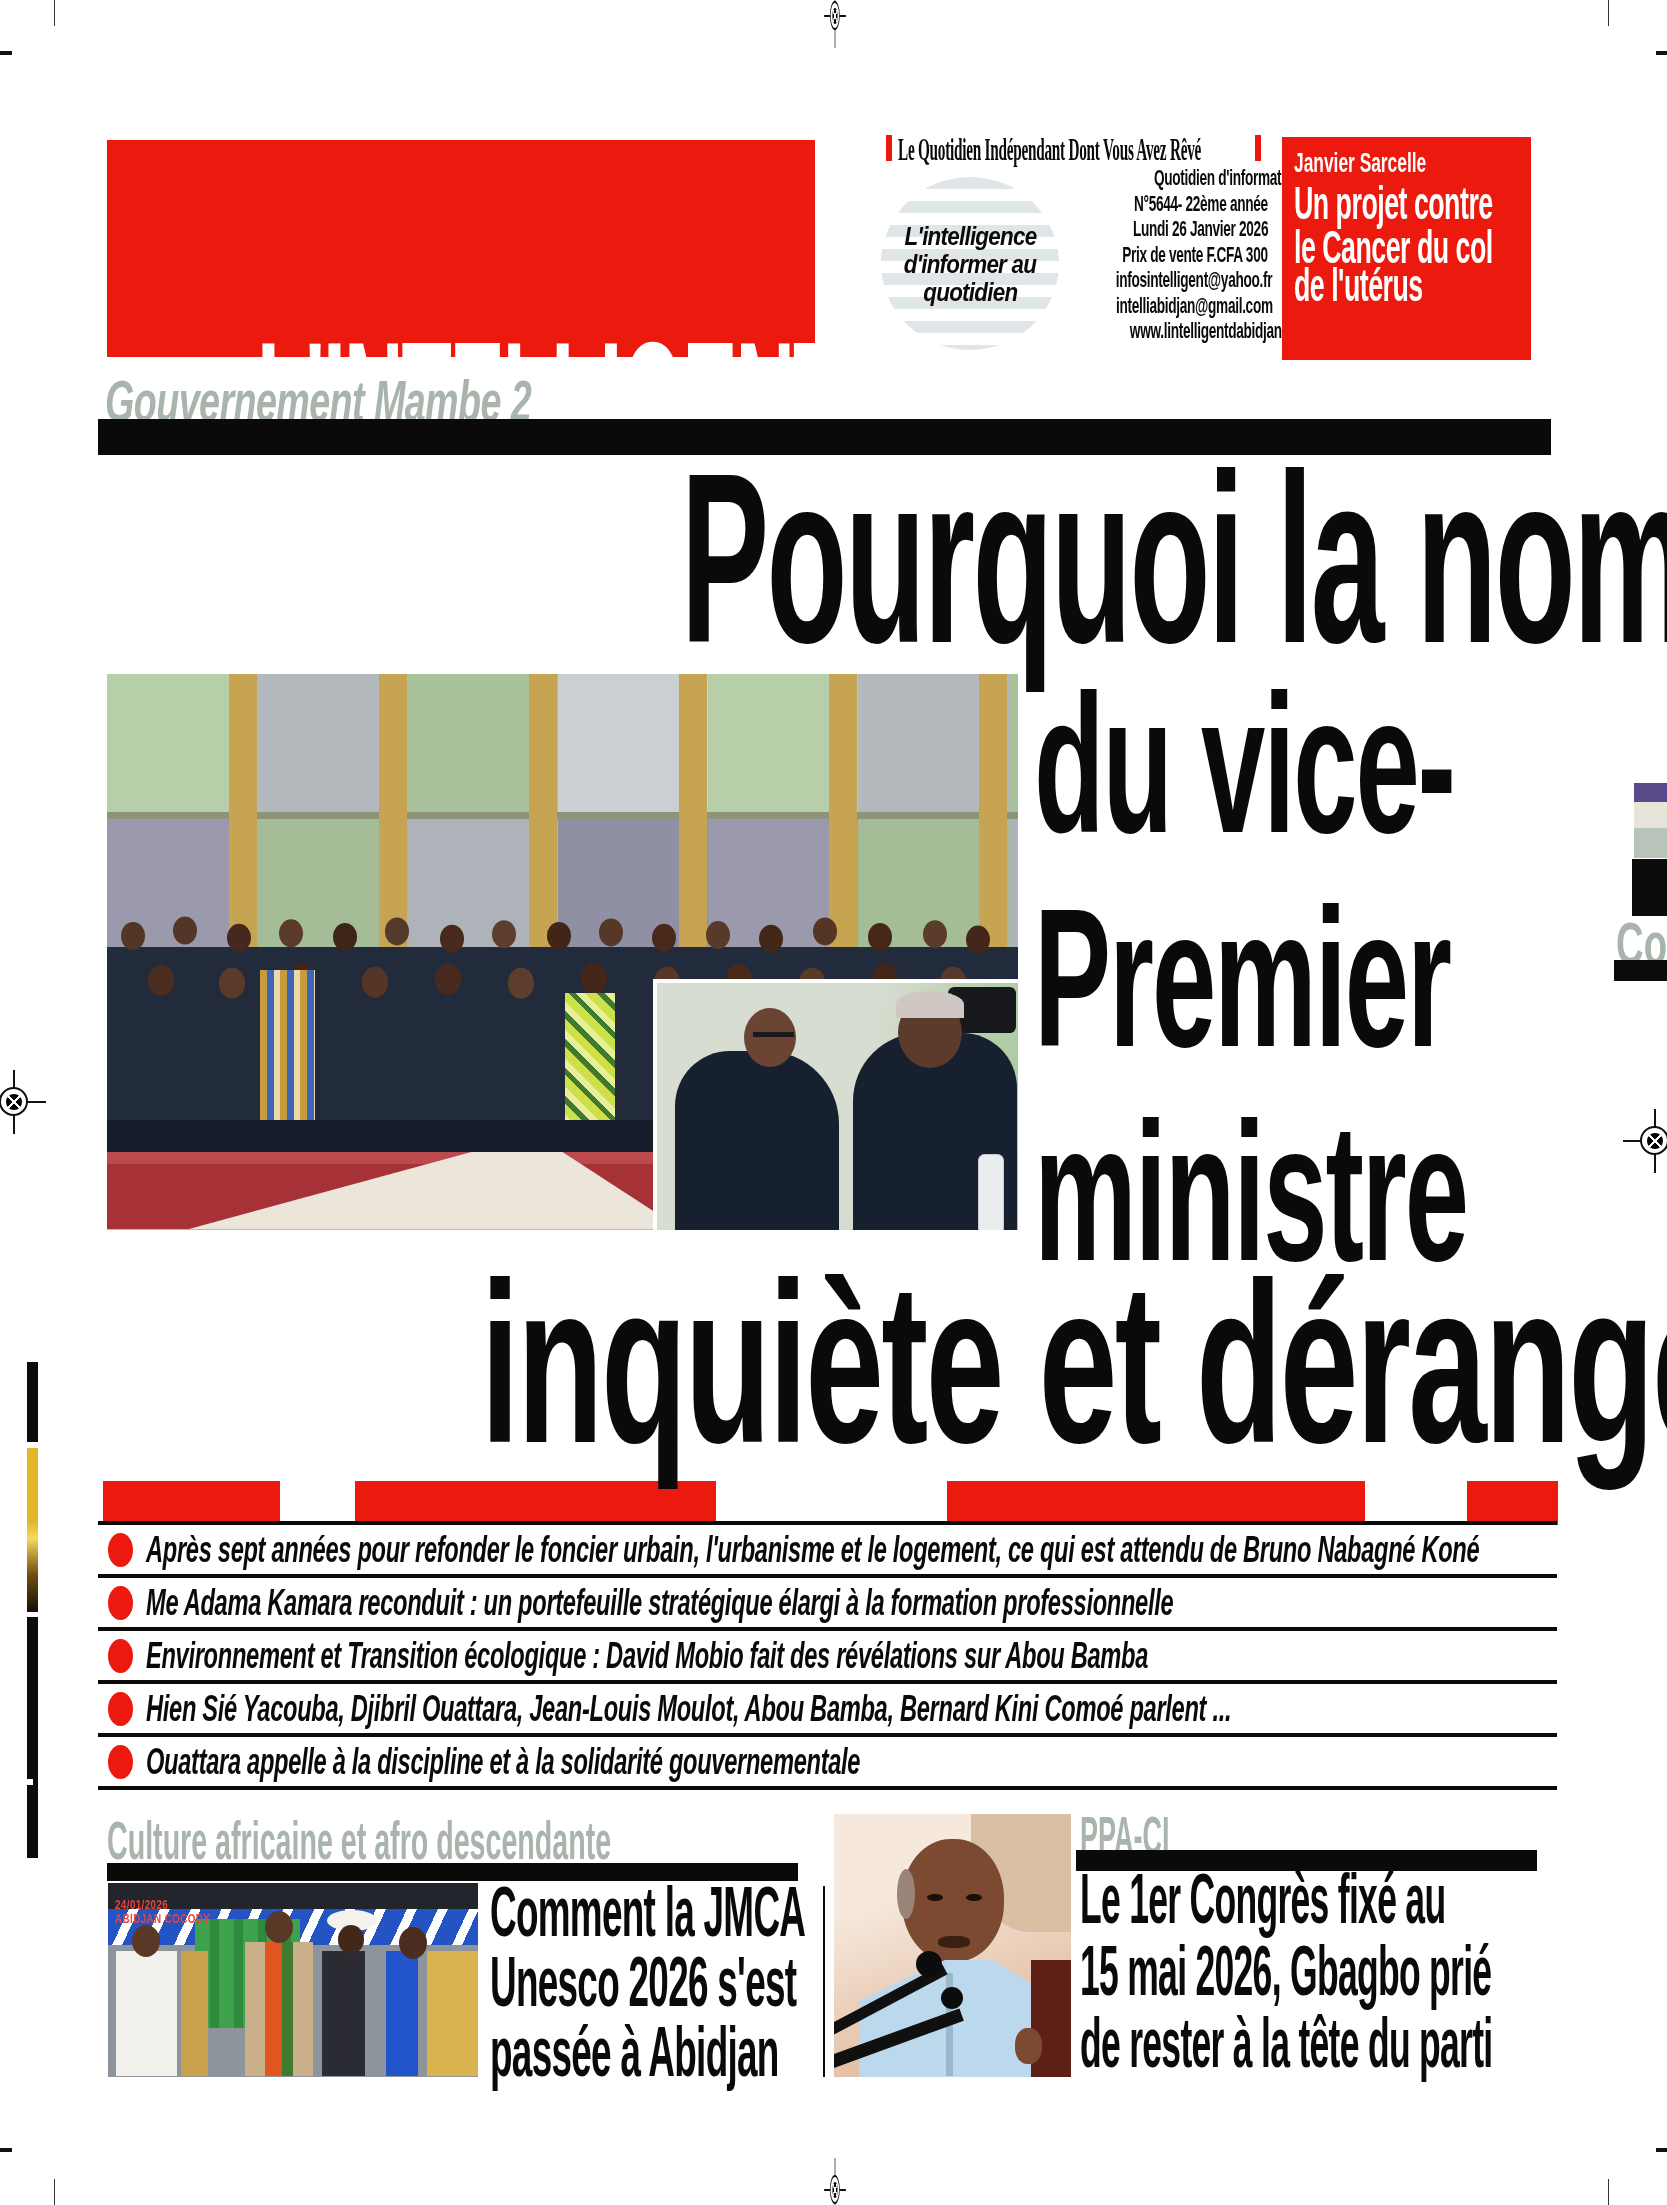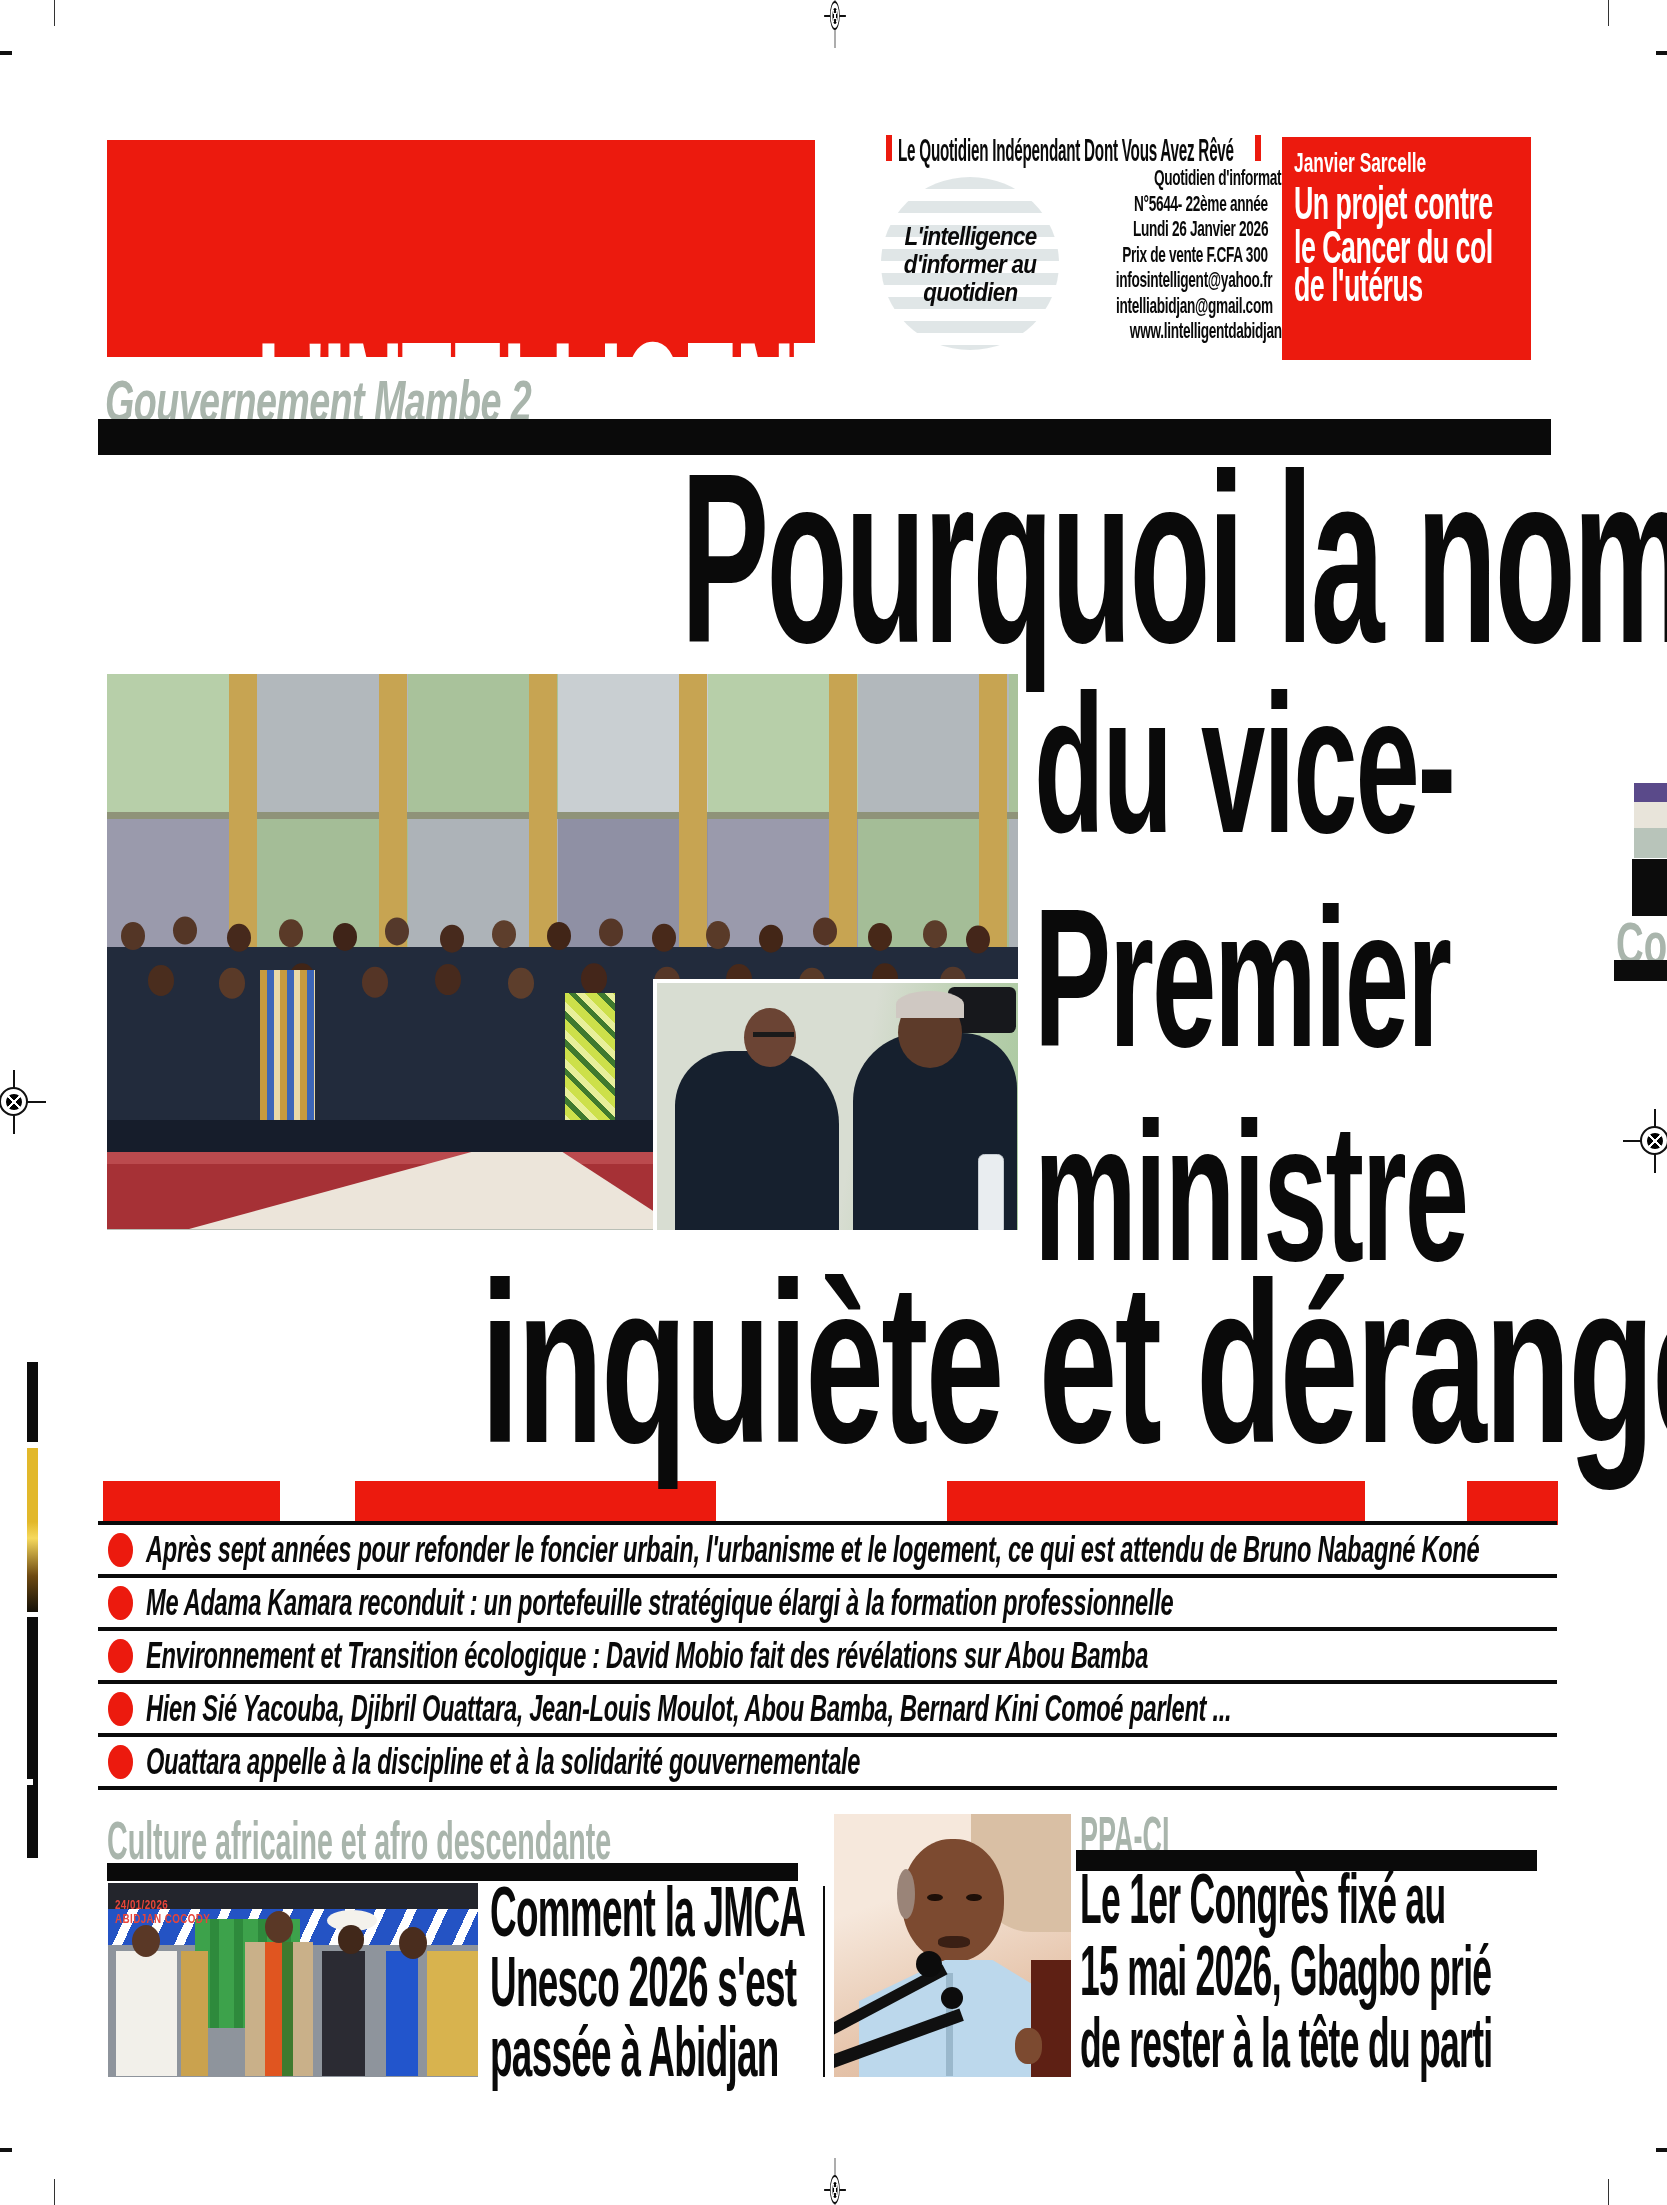--- a/index.html
+++ b/index.html
@@ -36,21 +36,21 @@
 
   
   #logoBox{left:107px;top:140px;width:708px;height:217px;background:#ec1a0e;}
   #logoText{left:150px;top:174px;}
   #logoText span{font-size:196px;line-height:1;color:#fff;transform:scaleX(.42);transform-origin:left top;letter-spacing:-4.6px;}
   #logoVert{left:752px;top:186px;height:155px;width:41px;}
   #logoVert span{display:inline-block;writing-mode:vertical-rl;transform:rotate(180deg);font-weight:bold;color:#fff;font-size:29px;letter-spacing:3.6px;line-height:1;}
 
   #sloganBarL{left:886px;top:135px;width:6.4px;height:26.4px;background:#ec1a0e;}
   #sloganBarR{left:1255px;top:135px;width:6.4px;height:26.4px;background:#ec1a0e;}
-  #sloganText{left:898px;top:133px;}
+  #sloganText{left:898px;top:133px;font-family:Liberation Serif, serif;}
   #sloganText span{font-size:30.5px;transform:scaleX(.50);transform-origin:left top;letter-spacing:-0.5px;}
 
   #oval{left:881px;top:177px;width:178px;height:173px;border-radius:50%;
         background:repeating-linear-gradient(180deg,#e0e6e7 0 12px,#ffffff 12px 24px);
         display:flex;flex-direction:column;align-items:center;justify-content:center;}
   #oval .tl{font-weight:bold;font-style:italic;font-size:26.4px;line-height:28px;transform:scaleX(.85);letter-spacing:-0.9px;}
 
   #infoBlock{left:1020px;top:165px;width:248px;}
   #infoBlock .il{display:block;text-align:right;height:25.5px;}
   #infoBlock .il span{font-size:22px;line-height:25.5px;font-weight:bold;transform:scaleX(.62);transform-origin:right top;letter-spacing:-0.5px;}

